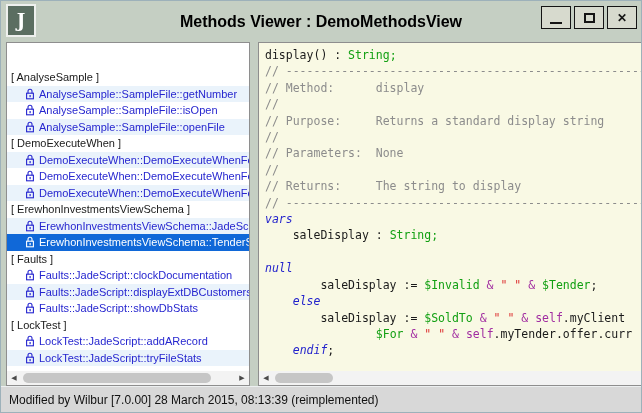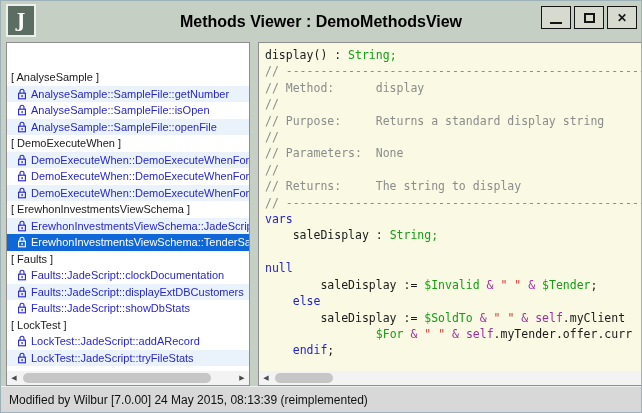--- a/index.html
+++ b/index.html
@@ -33,37 +33,37 @@
   .glyph-close { font-size:12px; font-weight:bold; color:#141414; line-height:1; }
 
   
   .panel { position:absolute; top:41px; height:344px; border:1px solid #8e8e8e; background:#fff; }
   .left-panel  { left:5px;  width:244px; }
   .right-panel { left:257px; width:459px; background:#f9f9e4; }
 
   
   .method-list { position:absolute; top:0; left:0; right:0; bottom:14px; overflow:hidden; background:#fff;margin-top:26px; }
   .lrow {
-    display:flex; align-items:center; height:16.5px; padding-left:9px;
+    display:flex; align-items:center; height:16.5px; padding-left:17px;
     font-size:11px; white-space:nowrap; overflow:hidden; color:#2626cf; cursor:default;
   }
   .lrow.hdr { color:#1a1a1a; padding-left:4px; }
   .lrow.alt { background:#eaf3fb; }
   .lrow.sel { background:#1068d8; color:#ffffff; }
   .lock { flex:0 0 auto; margin:0 4px 0 1px; display:inline-flex; }
 
   
   .code-area {
     position:absolute; top:0; left:0; right:14px; bottom:14px; overflow:hidden;
     padding:4px 0 0 6px; font-family:"DejaVu Sans Mono", monospace;
     font-size:11.5px; line-height:16.4px;
   }
   .cline { white-space:pre; }
   .tk-p { color:#1a1a1a; }
-  .tk-k { color:#2323cc; }
+  .tk-k { color:#2323cc;font-style:italic; }
   .tk-g { color:#13a013; }
   .tk-s { color:#dd3333; }
   .tk-o { color:#a12da1; }
   .tk-c { color:#8c8c8c; }
 
   
   .sb-track { background:#f3f3f3; position:absolute; }
   .sb-h { height:14px; bottom:0; left:0; }
   .left-panel .sb-h { right:0; }
   .right-panel .sb-h { right:14px; }
@@ -289,16 +289,16 @@
     </div>
     <div class="sb-track sb-h">
       <div class="sb-arrow" style="left:0;">◀</div>
       <div class="sb-thumb" style="left:16px; width:58px; top:2px; height:10px;"></div>
       <div class="sb-arrow" style="right:0;">▶</div>
     </div>
     <div class="sb-corner"></div>
   </div>
 
   <div class="statusbar">
-    <span>Modified by Wilbur [7.0.00] 24 May 2015, 08:13:39 (reimplemented)</span>
+    <span>Modified by Wilbur [7.0.00] 28 March 2015, 08:13:39 (reimplemented)</span>
   </div>
 
 </div>
 
 </body></html>

